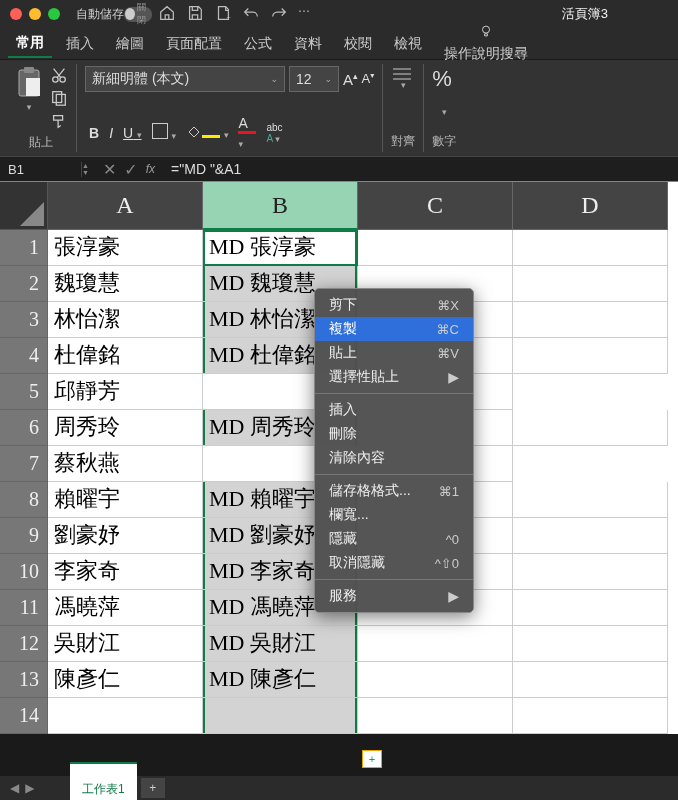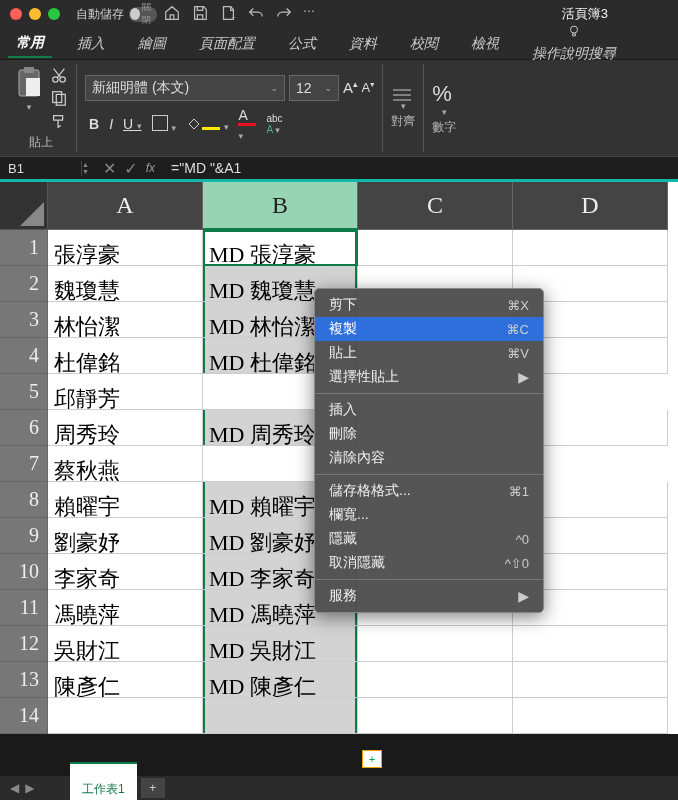--- a/index.html
+++ b/index.html
@@ -3,79 +3,79 @@
 <meta charset="utf-8">
 <style>
 * { margin: 0; padding: 0; box-sizing: border-box; font-family: "微軟正黑體", "PingFang TC", "Heiti TC", sans-serif; }
 body { width: 678px; height: 800px; background: #1a1a1a; overflow: hidden; position: relative; }
 
 
 .titlebar { height: 28px; background: #2b2b2b; display: flex; align-items: center; padding: 0 10px; color: #ccc; font-size: 12px; gap: 6px; }
 .tl { display: flex; gap: 7px; margin-right: 10px; }
 .dot { width: 12px; height: 12px; border-radius: 50%; }
 .rdot { background: #ff5f57; } .ydot { background: #febc2e; } .gdot { background: #28c840; }
-.auto-save { display: flex; align-items: center; gap: 5px; font-size: 12px; }
+.auto-save { display: flex; align-items: center; font-size: 12px; }
 .switch { width: 28px; height: 15px; border-radius: 7px; background: #555; position: relative; display: flex; align-items: center; }
 .knob { width: 12px; height: 12px; border-radius: 50%; background: #ccc; margin-left: 1px; }
 .sw-label { font-size: 9px; color: #999; margin-left: 2px; }
 .title-icons { display: flex; gap: 10px; color: #bbb; }
 .title-icons svg { width: 18px; height: 18px; }
 .spacer { flex: 1; }
 .wtitle { color: #eee; font-size: 13px; margin-right: 60px; }
 
 
-.tabs { height: 32px; background: #2b2b2b; display: flex; align-items: center; padding-left: 8px; color: #ccc; font-size: 14px; gap: 17px; border-bottom: 1px solid #1a1a1a; font-style: italic; }
+.tabs { height: 32px; background: #2b2b2b; display: flex; align-items: center; padding-left: 8px; color: #ccc; font-size: 14px; gap: 6px; border-bottom: 1px solid #1a1a1a; }
 .tab { padding: 4px 8px; cursor: default; }
 .tab.active { color: #fff; border-bottom: 2px solid #0f7b46; font-weight: bold; }
 .tab-help { display: flex; align-items: center; gap: 4px; flex-direction: column; }
 
 
 .ribbon { height: 96px; background: #333; display: flex; padding: 4px 6px; color: #ddd; }
-.group { display: flex; flex-direction: column; justify-content: center; padding: 2px 8px; font-size: 11px; }
+.group { display: flex; flex-direction: column; justify-content: space-between; padding: 2px 8px; font-size: 11px; }
 .group + .group { border-left: 1px solid #565656; }
 .group-label { text-align: center; color: #bbb; font-size: 12px; margin-top: 2px; }
 .paste-big { display: flex; flex-direction: column; align-items: center; gap: 2px; }
 .clip-icons { display: flex; flex-direction: column; gap: 3px; margin-left: 6px; }
 .font-row { display: flex; align-items: center; gap: 4px; }
 .font-name { background: #444; color: #ddd; border: 1px solid #666; width: 200px; height: 26px; padding: 2px 6px; font-size: 14px; display: flex; align-items: center; justify-content: space-between; }
 .font-size { background: #444; color: #ddd; border: 1px solid #666; width: 50px; height: 26px; padding: 2px 6px; font-size: 14px; display: flex; align-items: center; justify-content: space-between; }
 .font-btns { display: flex; gap: 10px; margin-top: 6px; padding-left: 4px; align-items: center; }
 .font-btns > * { font-size: 14px; color: #ddd; }
 .color-bar { display: inline-block; width: 18px; height: 3px; }
 .borders { display:inline-block; width:16px; height:16px; border:1px solid #ccc; position:relative; }
 .align-icons { display: flex; flex-direction: column; gap: 4px; }
 .al { width: 14px; height: 10px; }
 .tri { font-size: 9px; color: #aaa; }
 
 
-.formula-bar { height: 26px; background: #1e1e1e; display: flex; align-items: center; border-top: 1px solid #444; border-bottom: 3px solid #14b8a6; }
+.formula-bar { height: 26px; background: #1e1e1e; display: flex; align-items: center; border-top: 1px solid #444; border-bottom: 1px solid #14b8a6; }
 .name-box { width: 82px; color: #ddd; padding: 0 8px; font-size: 13px; border-right: 1px solid #444; display: flex; align-items: center; justify-content: space-between; }
 .nav-arrows { display: flex; flex-direction: column; color: #888; font-size: 7px; margin-right: 6px; }
 .fb-icons { display: flex; gap: 8px; padding: 0 8px; color: #888; align-items: center; }
 .fx { font-style: italic; color: #999; font-size: 12px; }
 .formula-input { flex: 1; background: #1e1e1e; color: #ddd; padding: 0 8px; border: none; font-size: 14px; }
 
 
 .grid { display: flex; flex-direction: column; background: #fff; }
 .col-headers { display: flex; height: 48px; }
 .corner { width: 48px; background: #333; border-right: 1px solid #555; border-bottom: 1px solid #555; position: relative; }
 .corner::after { content: ''; position: absolute; right: 3px; bottom: 3px; border-left: 24px solid transparent; border-bottom: 24px solid #888; }
 .ch { flex: 0 0 155px; background: #444; color: #eee; display: flex; align-items: center; justify-content: center; font-size: 24px; border-right: 1px solid #666; border-bottom: 1px solid #666; font-family: "Times New Roman", serif; }
 .ch.sel { background: #96d4b4; color: #222; border-bottom: 2px solid #0f7b46; }
 
 .row { display: flex; height: 36px; }
 .rh { width: 48px; background: #444; color: #eee; display: flex; align-items: center; justify-content: flex-end; padding-right: 8px; font-size: 20px; border-right: 1px solid #666; border-bottom: 1px solid #666; font-family: "Times New Roman", serif; }
 .rh.sel { background: #777; }
-.cell { flex: 0 0 155px; background: #fff; color: #000; padding: 10px 6px; font-size: 22px; border-right: 1px solid #ccc; border-bottom: 1px solid #ccc; font-family: "PMingLiU", serif; white-space: nowrap; overflow: hidden; position: relative; }
+.cell { flex: 0 0 155px; background: #fff; color: #000; padding: 2px 6px; font-size: 22px; border-right: 1px solid #ccc; border-bottom: 1px solid #ccc; font-family: "PMingLiU", serif; white-space: nowrap; overflow: hidden; position: relative; }
 .cell.selcol { background: #d3d3d3; }
 .cell.active { outline: 2px solid #0f7b46; outline-offset: -2px; background: #fff; }
 .col-b-marquee { box-shadow: inset 2px 0 0 #0f7b46, inset -2px 0 0 #0f7b46; }
 
 
-.context-menu { position: absolute; top: 288px; left: 314px; width: 230px; background: rgba(80,80,80,0.97); border: 1px solid #888; border-radius: 5px; box-shadow: 0 4px 18px rgba(0,0,0,0.5); color: #eee; font-size: 14px; padding: 4px 0; z-index: 100; }
+.context-menu { position: absolute; top: 288px; left: 314px; width: 160px; background: rgba(80,80,80,0.97); border: 1px solid #888; border-radius: 5px; box-shadow: 0 4px 18px rgba(0,0,0,0.5); color: #eee; font-size: 14px; padding: 4px 0; z-index: 100; }
 .cm-item { padding: 3px 14px; display: flex; justify-content: space-between; align-items: center; }
 .cm-item.hl { background: #2e6fdb; color: #fff; }
 .cm-sep { height: 1px; background: #777; margin: 4px 0; }
 .cm-short { color: #ccc; font-size: 13px; }
 .cm-arrow { color: #ccc; }
 
 
 .sheet-bar { position: absolute; bottom: 0; left: 0; right: 0; height: 24px; background: #2b2b2b; display: flex; align-items: center; color: #888; font-size: 12px; }
 .sheet-nav { width: 70px; display: flex; gap: 6px; padding-left: 10px; }
 .sheet-tab { background: #fff; color: #0f7b46; padding: 17px 12px; border-top: 2px solid #0f7b46; }

